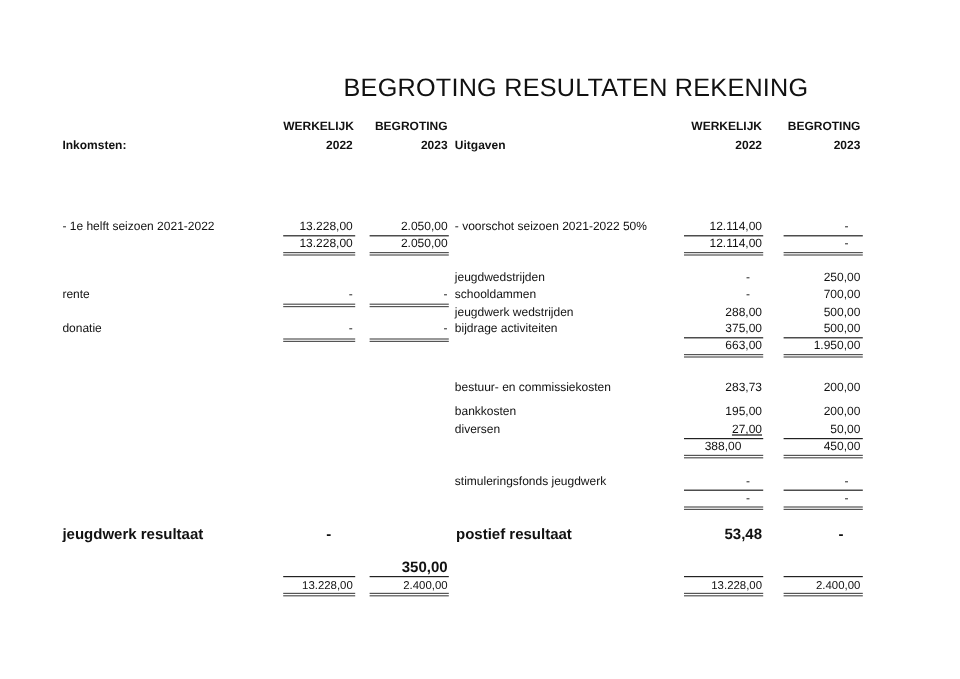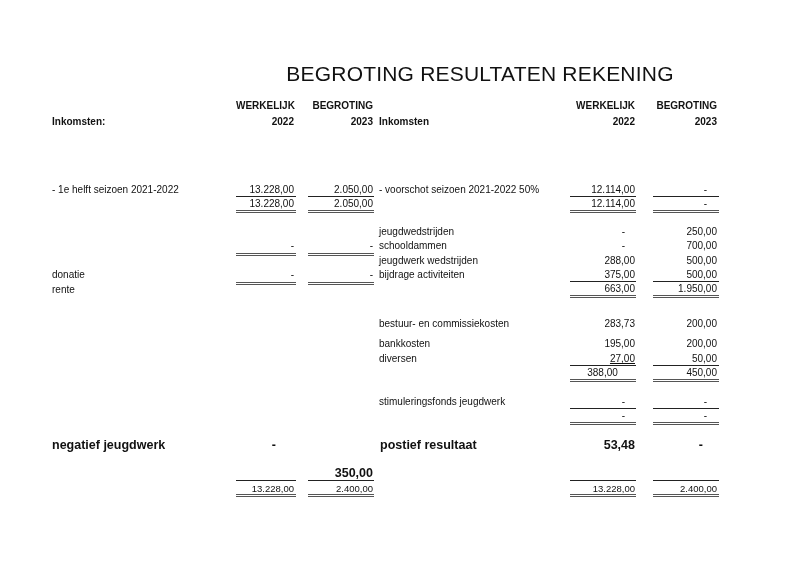--- a/index.html
+++ b/index.html
@@ -51,50 +51,50 @@
   <div class="abs title" style="left:0;width:960px;">BEGROTING RESULTATEN REKENING</div>
 
   <div class="abs hdr num c1" style="top:100px;">WERKELIJK</div>
   <div class="abs hdr num c2" style="top:100px;">BEGROTING</div>
   <div class="abs hdr num c3" style="top:100px;">WERKELIJK</div>
   <div class="abs hdr num c4" style="top:100px;">BEGROTING</div>
 
   <div class="abs hdr" style="left:52px;top:116px;">Inkomsten:</div>
   <div class="abs hdr num c1" style="top:116px;">2022</div>
   <div class="abs hdr num c2" style="top:116px;">2023</div>
-  <div class="abs hdr" style="left:379px;top:116px;">Inkomsten</div>
+  <div class="abs hdr" style="left:379px;top:116px;">Uitgaven</div>
   <div class="abs hdr num c3" style="top:116px;">2022</div>
   <div class="abs hdr num c4" style="top:116px;">2023</div>
 
   <div>
 
     <div class="abs lbl" style="left:52px;top:184px;">- 1e helft seizoen 2021-2022</div>
     <div class="abs num c1" style="top:184px;">13.228,00</div>
     <div class="abs num c2" style="top:184px;">2.050,00</div>
     <div class="line single lc1" style="top:196px;"></div>
     <div class="line single lc2" style="top:196px;"></div>
 
     <div class="abs num c1" style="top:198px;">13.228,00</div>
     <div class="abs num c2" style="top:198px;">2.050,00</div>
     <div class="line double lc1" style="top:210px;"></div>
     <div class="line double lc2" style="top:210px;"></div>
 
-    <div class="abs lbl" style="left:52px;top:240px;margin-top:44px;">rente</div>
+    <div class="abs lbl" style="left:52px;top:240px;">rente</div>
     <div class="abs num c1" style="top:240px;">-</div>
     <div class="abs num c2" style="top:240px;">-</div>
     <div class="line double lc1" style="top:253px;"></div>
     <div class="line double lc2" style="top:253px;"></div>
 
     <div class="abs lbl" style="left:52px;top:269px;">donatie</div>
     <div class="abs num c1" style="top:269px;">-</div>
     <div class="abs num c2" style="top:269px;">-</div>
     <div class="line double lc1" style="top:282px;"></div>
     <div class="line double lc2" style="top:282px;"></div>
 
-    <div class="abs big" style="left:52px;top:438px;">negatief jeugdwerk</div>
+    <div class="abs big" style="left:52px;top:438px;">jeugdwerk resultaat</div>
     <div class="abs bignum" style="left:236px;width:40px;top:438px;">-</div>
     <div class="abs bignum c2" style="top:438px;margin-top:28px;">350,00</div>
 
     <div class="line single lc1" style="top:480px;"></div>
     <div class="line single lc2" style="top:480px;"></div>
     <div class="abs num small c1" style="top:483px;">13.228,00</div>
     <div class="abs num small c2" style="top:483px;">2.400,00</div>
     <div class="line double lc1" style="top:494px;"></div>
     <div class="line double lc2" style="top:494px;"></div>
   </div>

